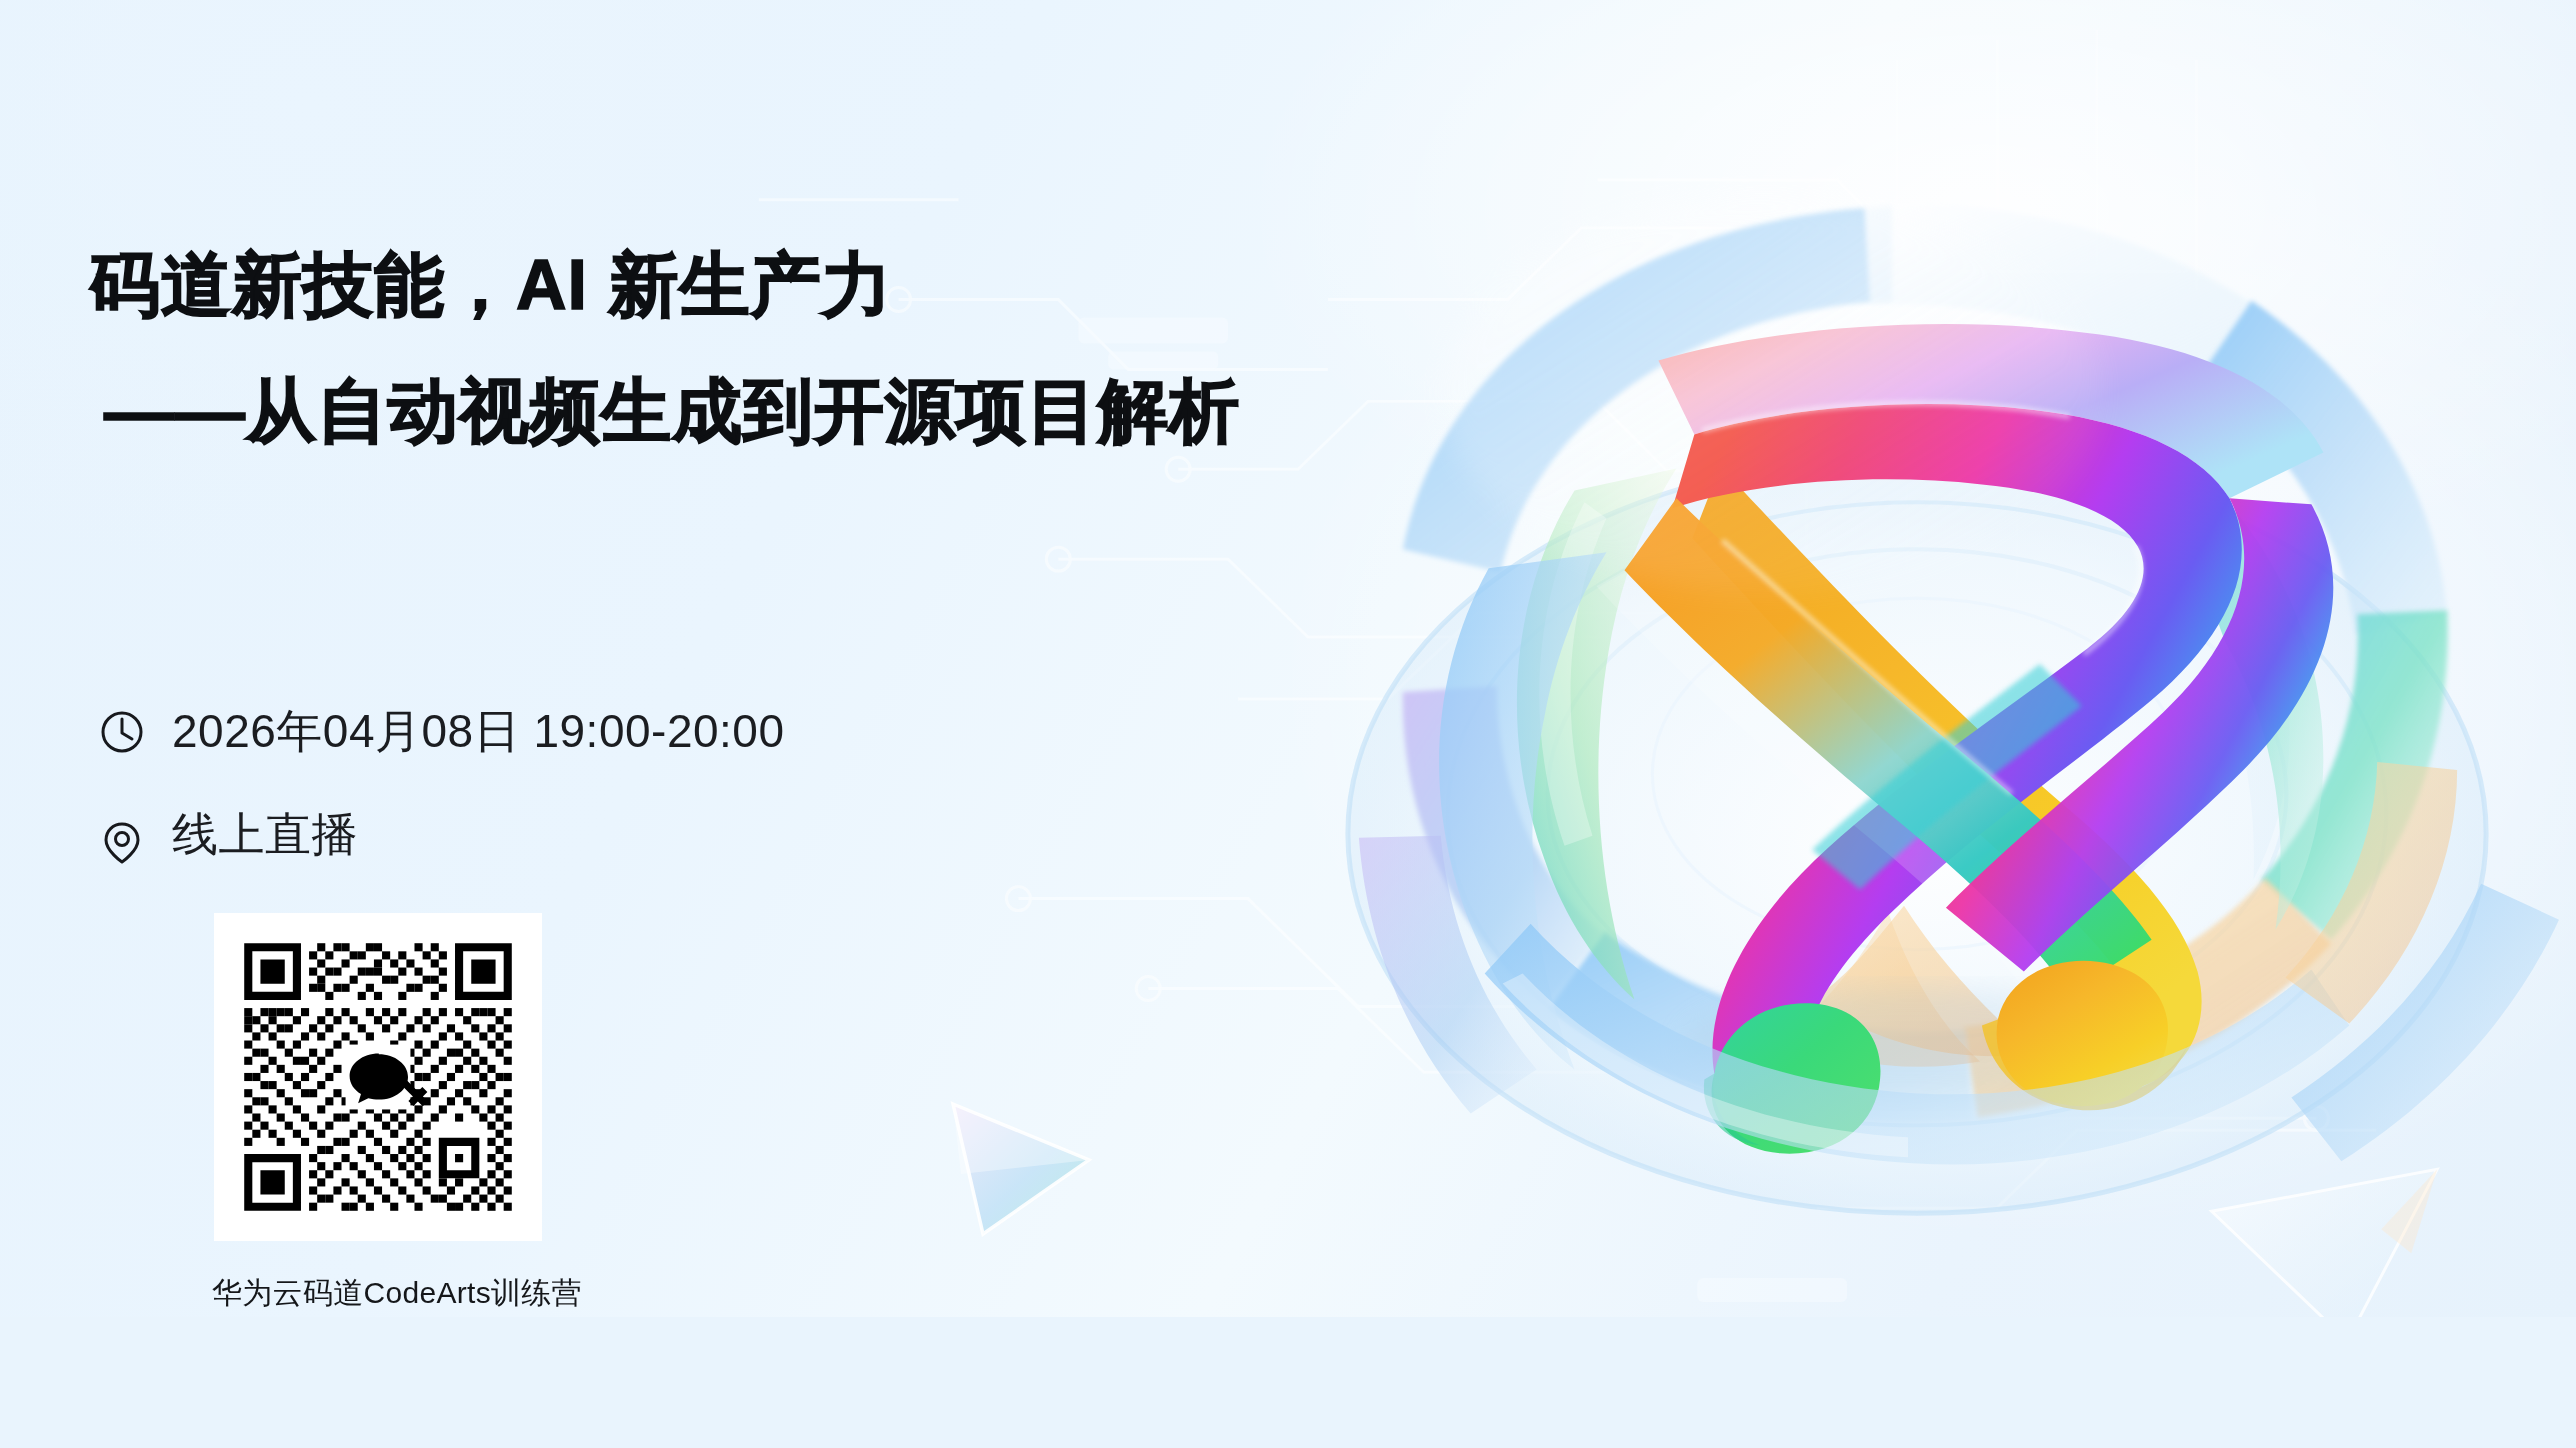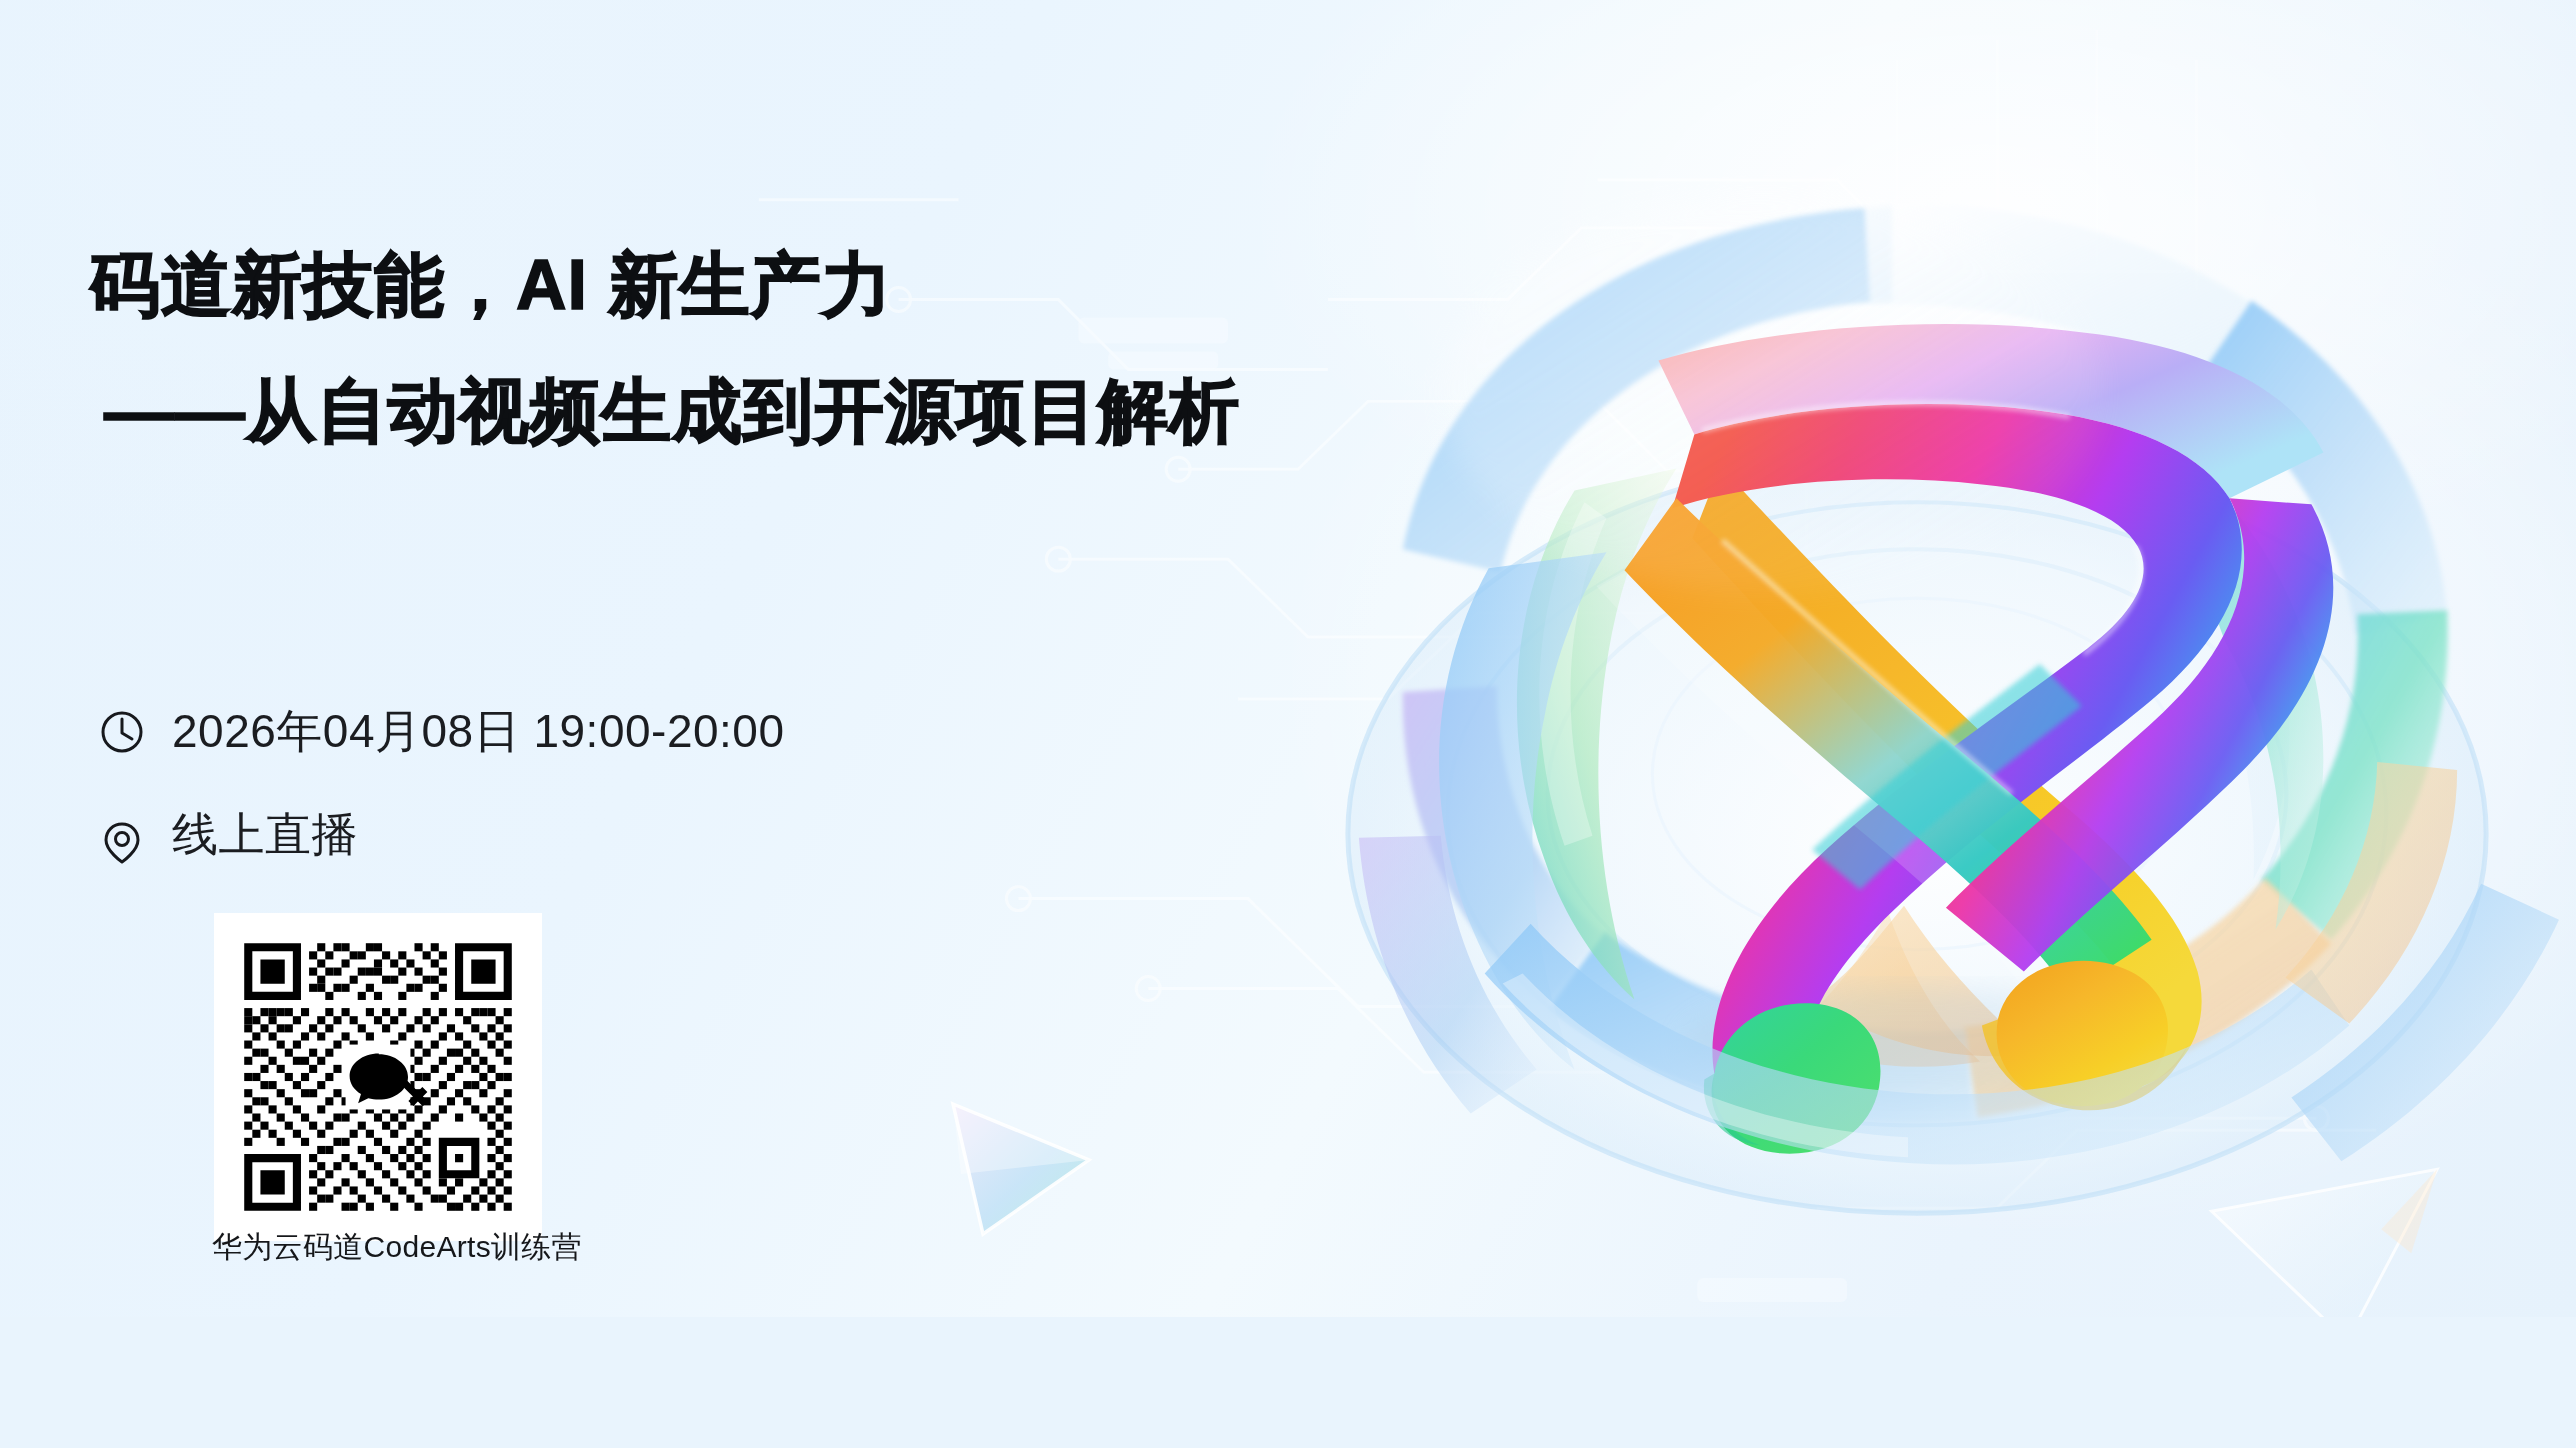--- a/index.html
+++ b/index.html
@@ -41,21 +41,21 @@
   .meta-date{position:absolute;left:8px;top:451px;}
   .meta-loc{position:absolute;left:8px;top:554px;align-items:flex-end;}
   .metatext{font-size:46px;color:#1b1d21;font-weight:400;white-space:nowrap;
     letter-spacing:0.5px;}
   .ico{width:48px;height:48px;flex:0 0 48px;display:block;}
 
   
   .qrwrap{position:absolute;left:228px;top:927px;}
   .qrpanel{width:300px;height:300px;background:#fff;padding:0;
     display:block;box-shadow:0 0 0 14px #fff;}
-  .qrcap{width:329px;text-align:center;margin-left:-16px;
+  .qrcap{margin-top:46px;width:329px;text-align:center;margin-left:-16px;
     font-size:30px;color:#15171a;white-space:nowrap;letter-spacing:0.3px;}
 
   
   .art{position:absolute;left:1253px;top:95px;width:1328px;height:1268px;}
   .art svg{display:block;width:100%;height:100%;}
 </style>
 </head>
 <body>
 
 <div class="stage">

